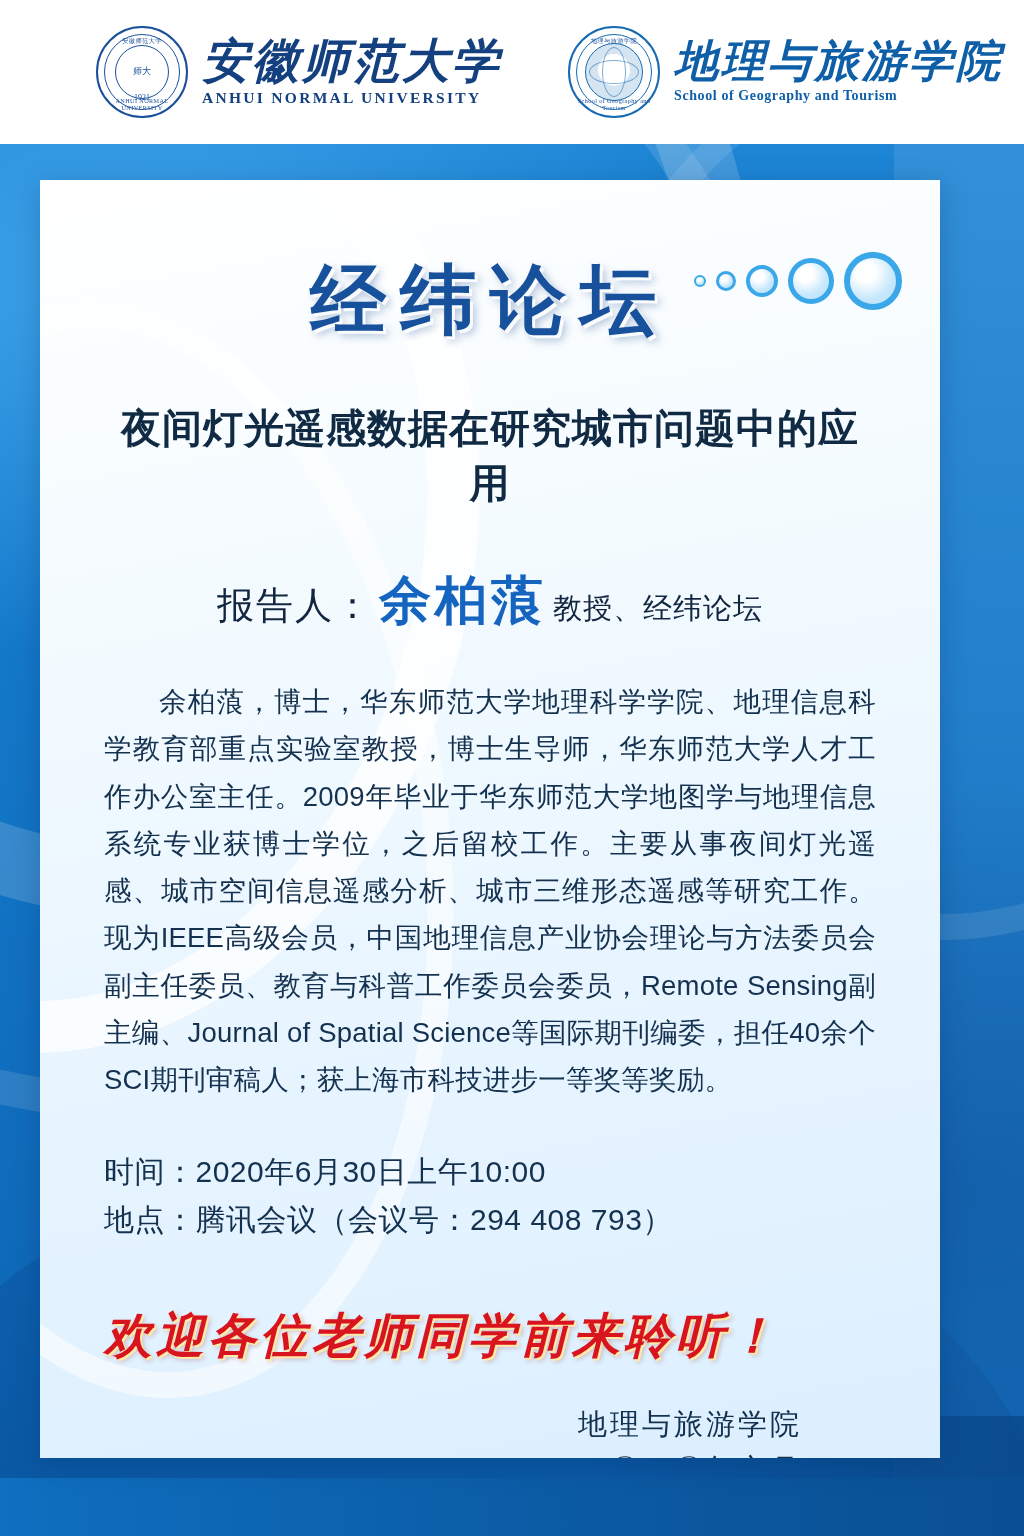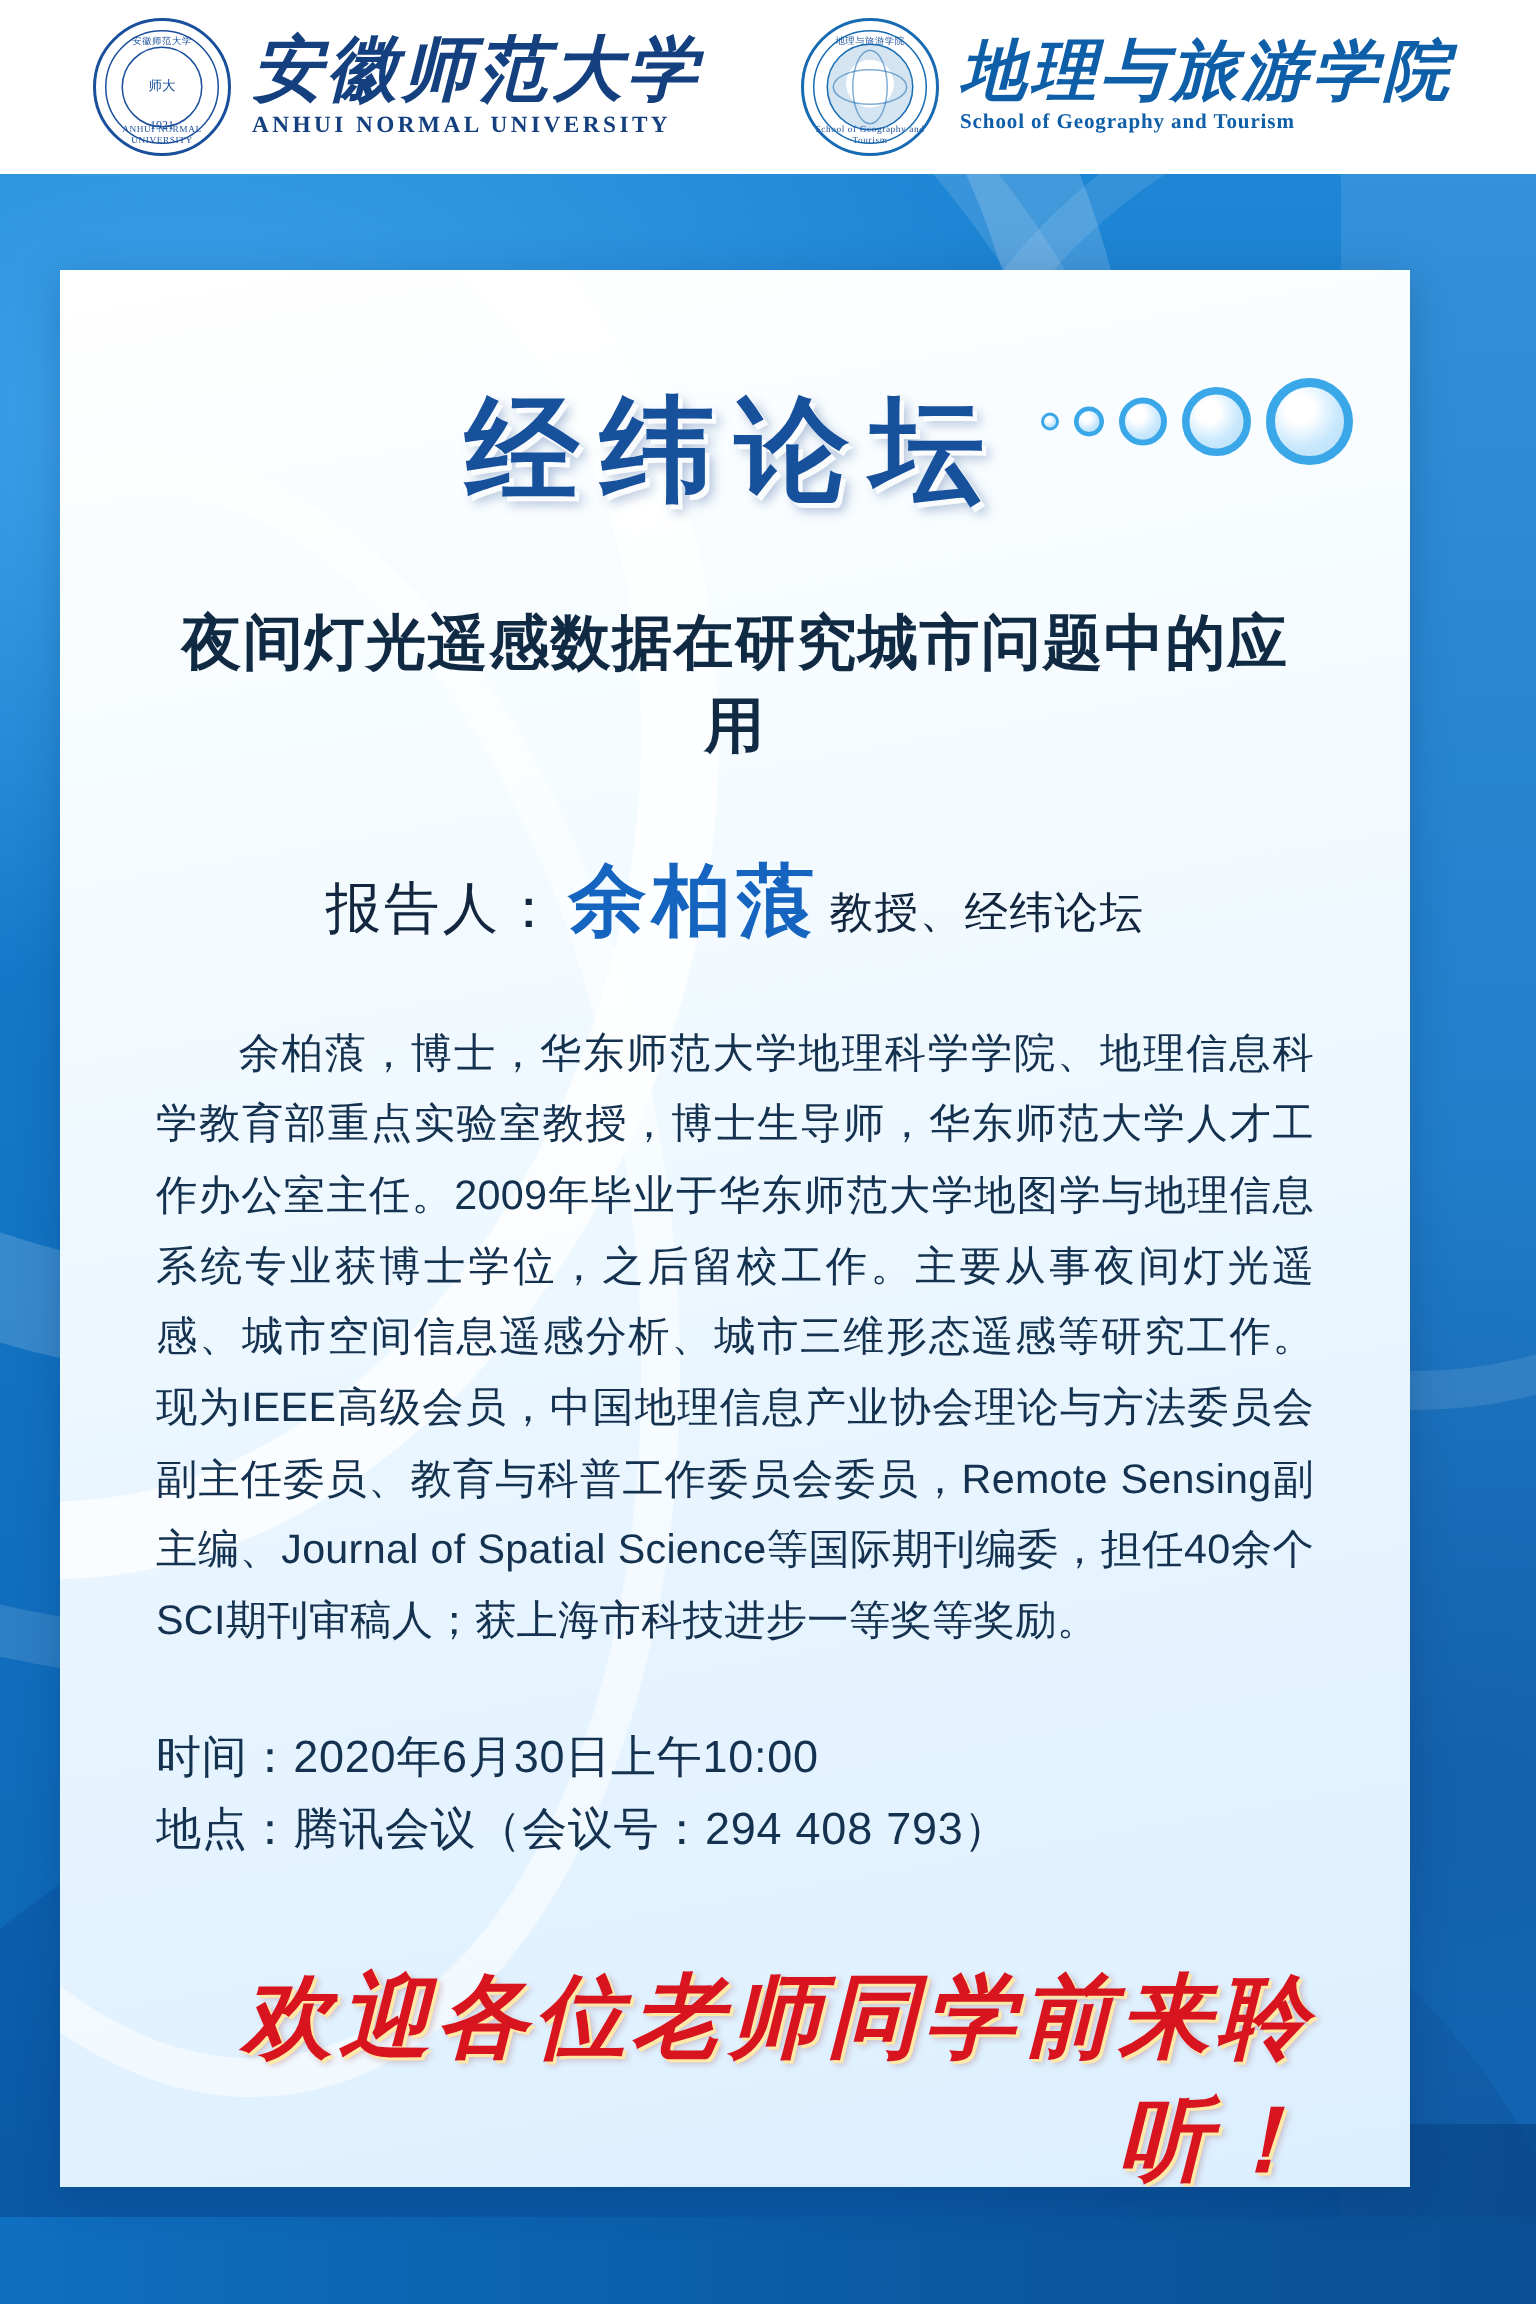--- a/index.html
+++ b/index.html
@@ -73,25 +73,25 @@
     position: absolute;
     left: 0; bottom: 0;
     width: 1024px; height: 58px;
     background: linear-gradient(90deg, #0f6fc0 0%, #0b5ba4 55%, #0a4f93 100%);
   }
 
   
   .header {
     position: absolute;
     left: 0; top: 0;
-    width: 1024px; height: 116px;
+    width: 1024px; height: 144px;
     background: #ffffff;
     display: flex;
     align-items: center;
-    padding-left: 62px;
+    padding-left: 96px;
     gap: 66px;
     z-index: 6;
   }
   .logo-group { display: flex; align-items: center; gap: 14px; }
   .seal {
     width: 92px; height: 92px;
     border-radius: 50%;
     border: 2.5px solid #1a4f9c;
     position: relative;
     flex: none;
@@ -289,23 +289,23 @@
   .meta {
     margin-top: 44px;
     font-size: 30px;
     color: #14324f;
     line-height: 1.6;
     letter-spacing: 0.5px;
   }
 
   .welcome {
     margin-top: 60px;
-    text-align: right;
+    text-align: left;
     font-family: "Liberation Serif", "DejaVu Serif", serif;
-    font-size: 61px;
+    font-size: 48px;
     font-weight: bold;
     font-style: italic;
     letter-spacing: 4px;
     color: #d8151f;
     text-shadow: 2px 2px 0 #ffe9a8, 3px 3px 5px rgba(120,0,0,0.25);
   }
 
   .signature {
     margin-top: 34px;
     text-align: right;

